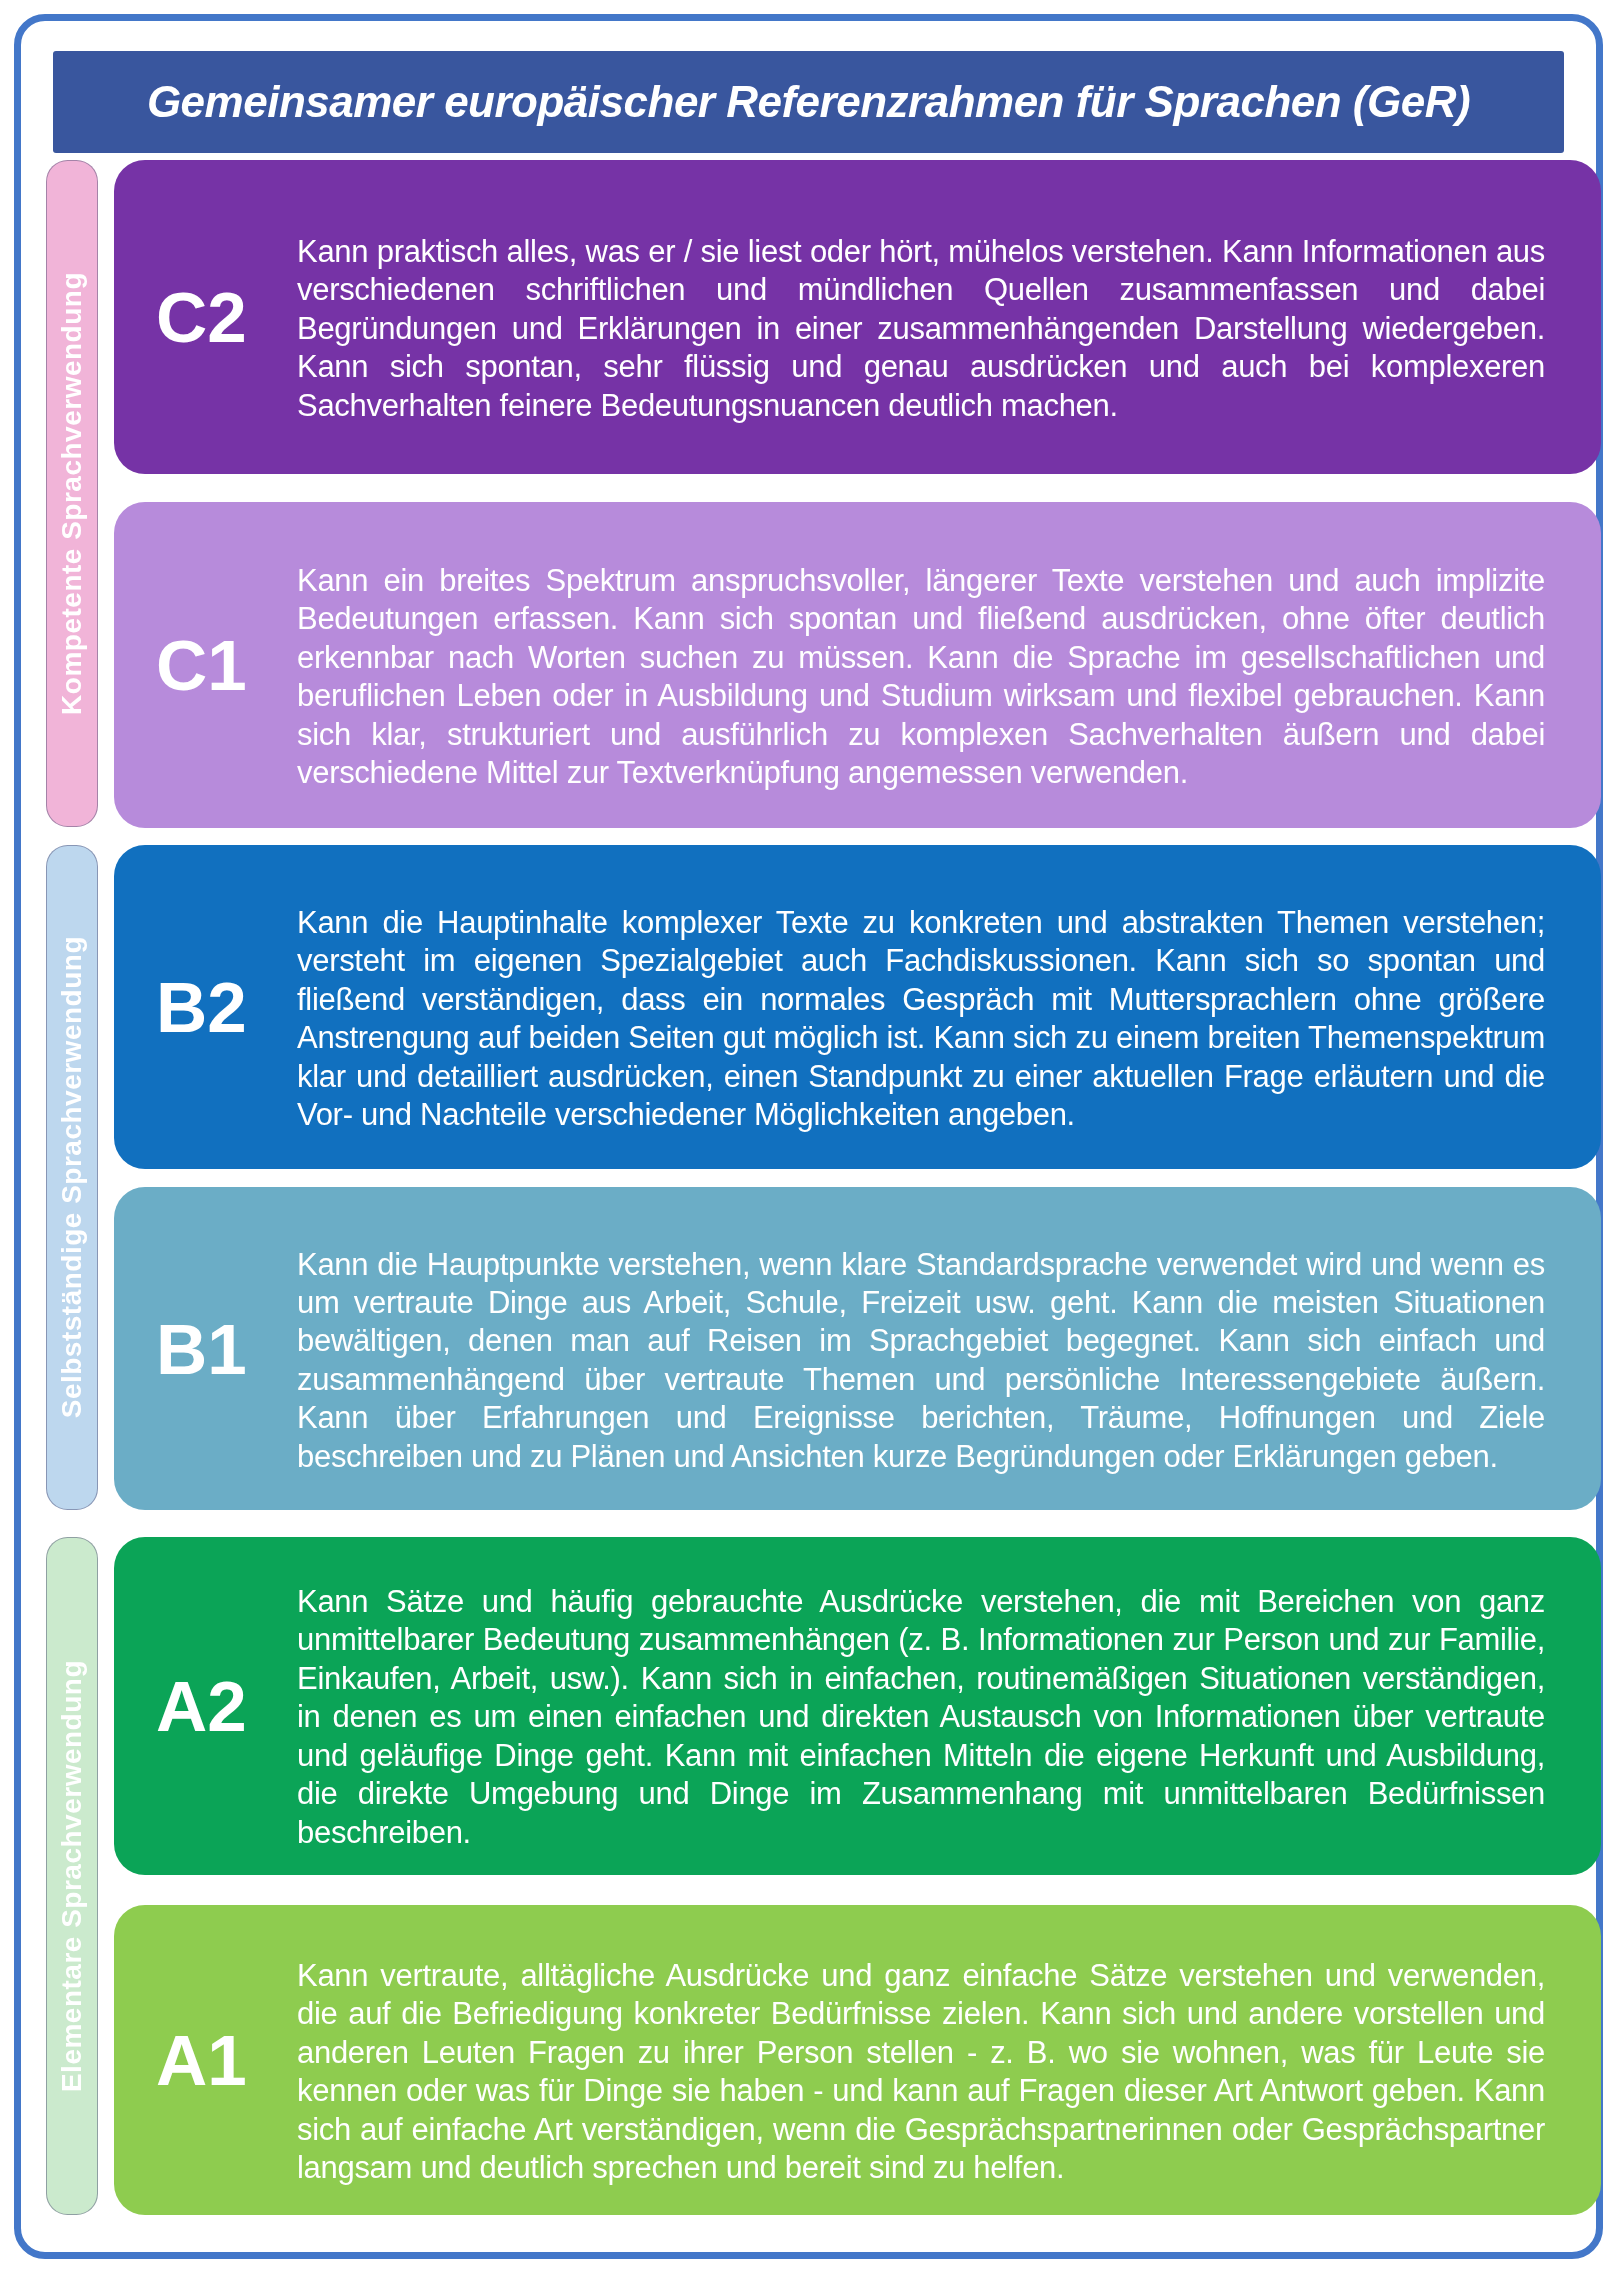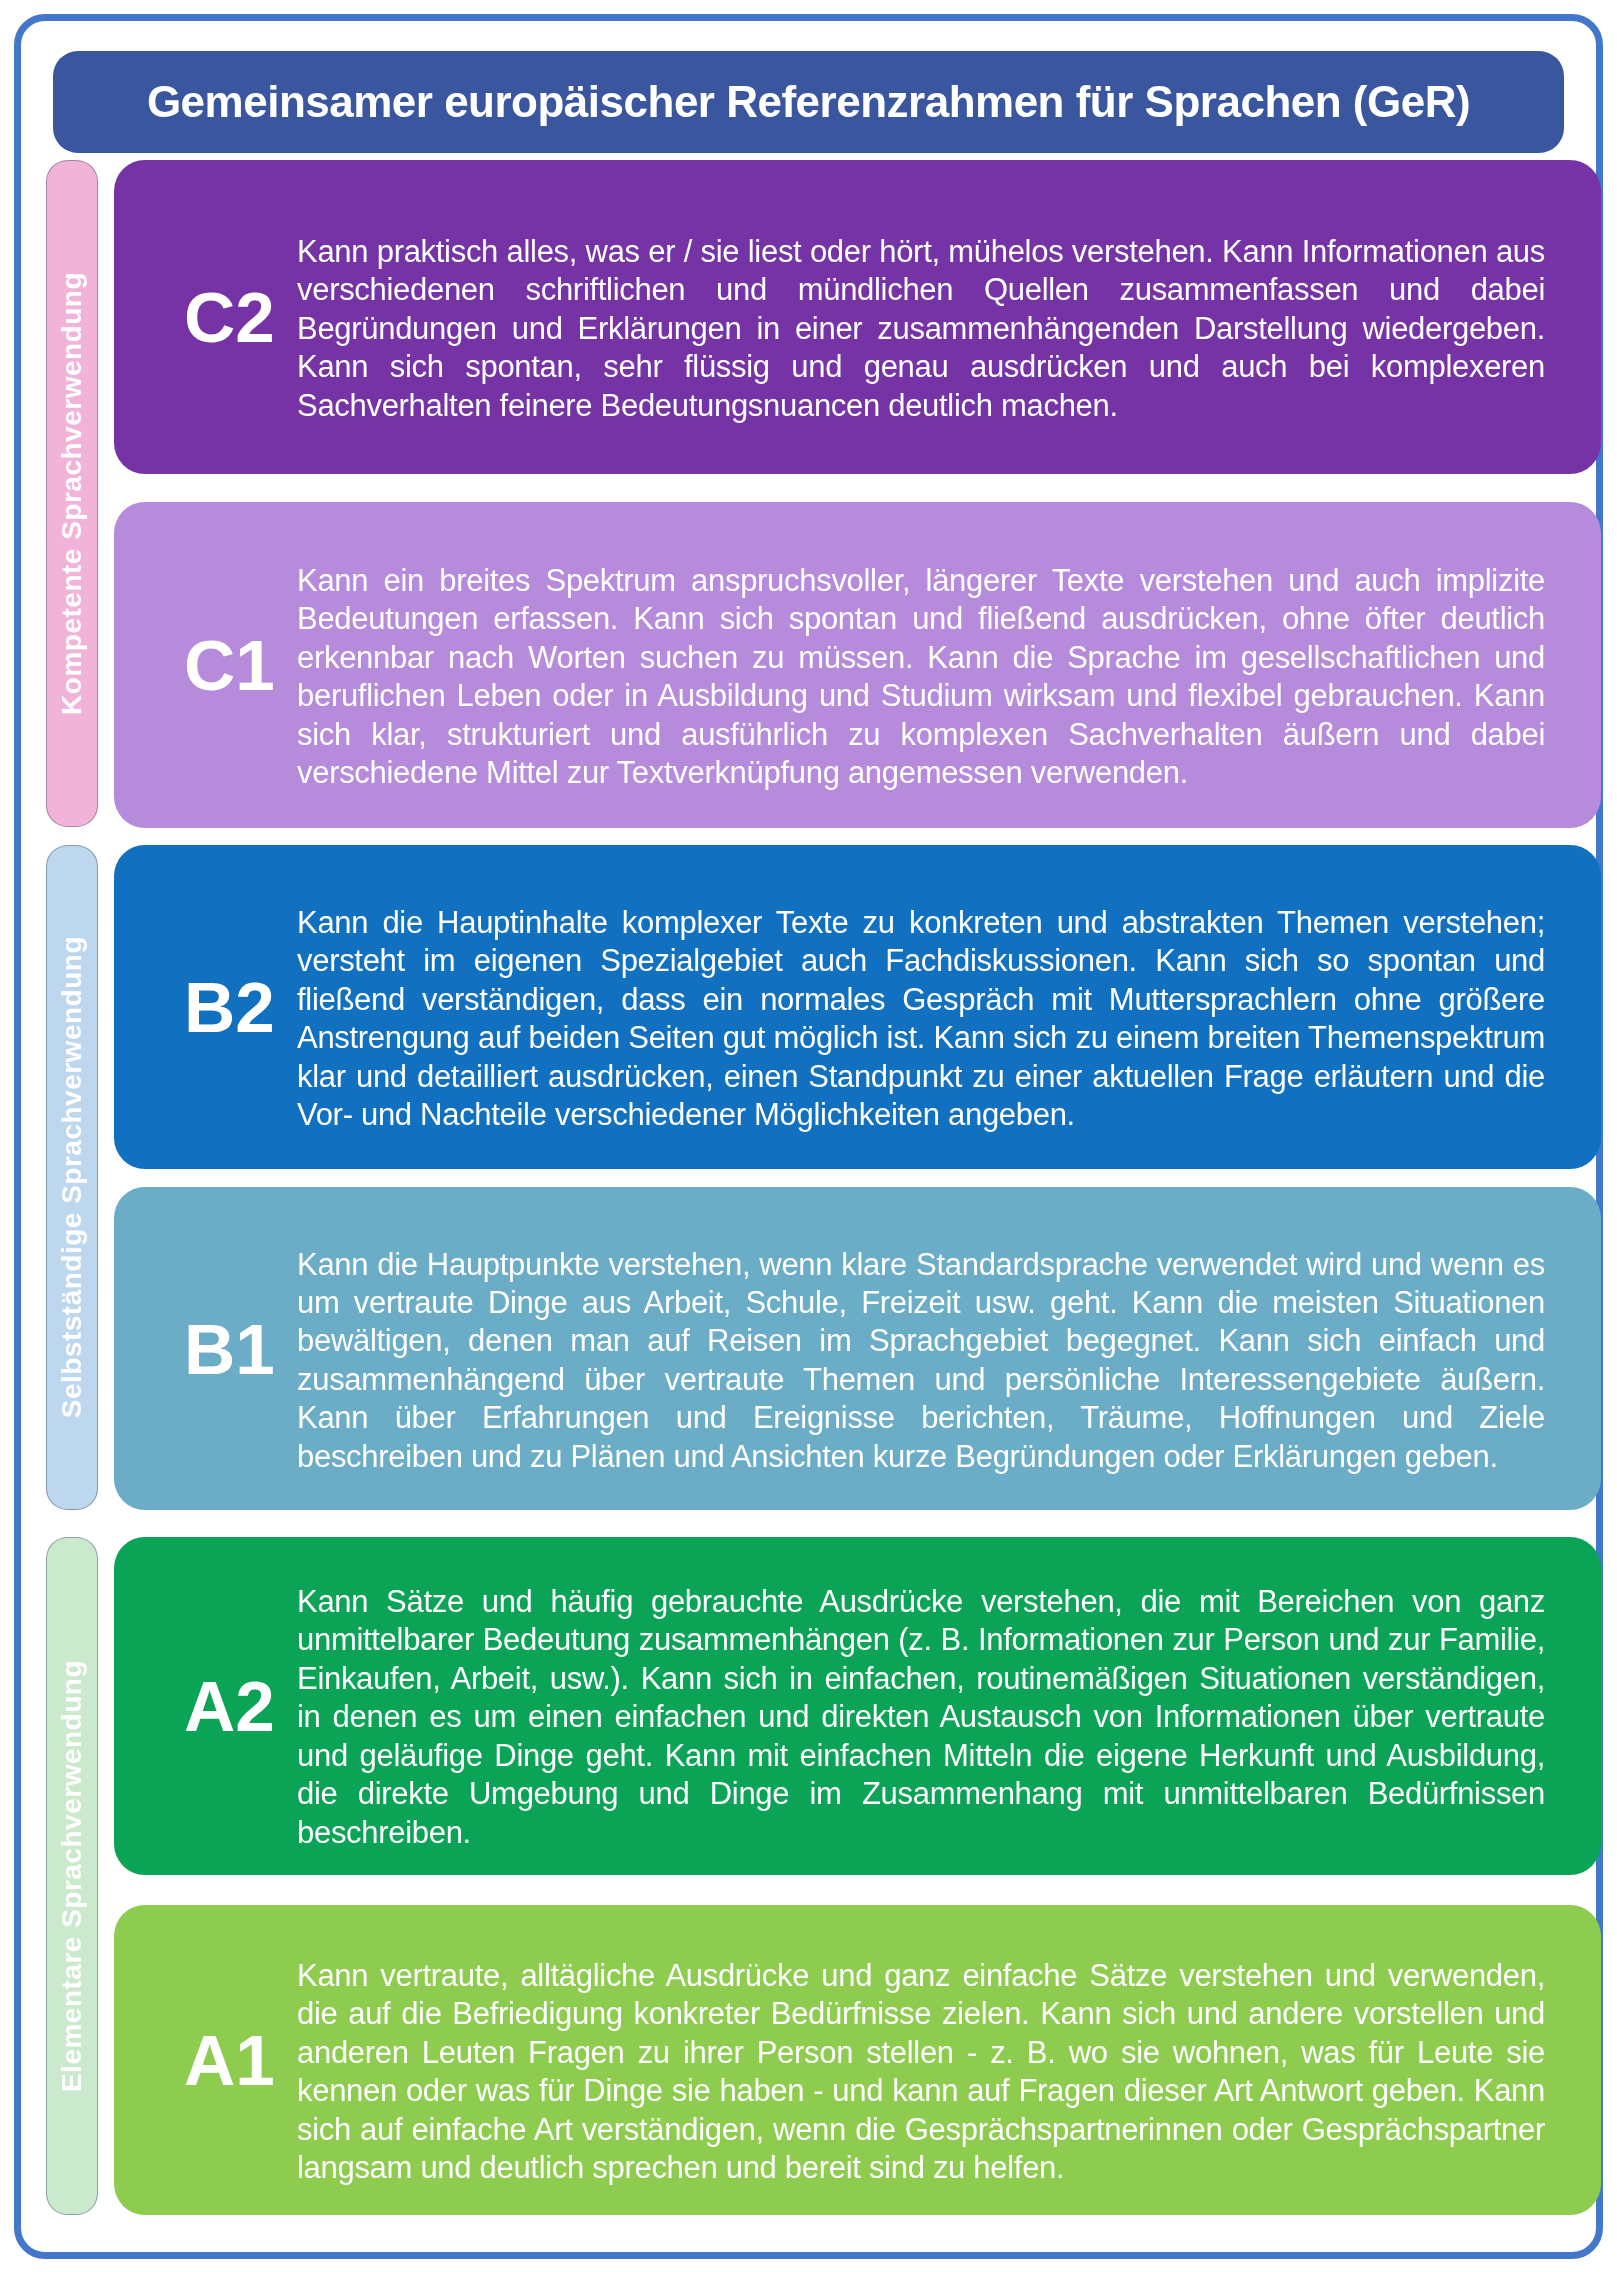--- a/index.html
+++ b/index.html
@@ -22,24 +22,25 @@
     border: 7.5px solid #4377c9;
     border-radius: 31px;
     pointer-events: none;
   }
   
   .title-bar {
     position: absolute;
     left: 53px; top: 51px;
     width: 1511px; height: 102px;
     background: #39569e;
-    border-radius: 25px;
+    border-radius: 3px;
     display: flex;
     align-items: center;
     justify-content: center;
+    font-style: italic;
   }
   .title-bar span {
     color: #ffffff;
     font-size: 44px;
     font-weight: bold;
     letter-spacing: -0.5px;
     white-space: nowrap;
   }
   
   .vbar {
@@ -80,21 +81,20 @@
   .b5 { top: 1905px; height: 310px; }
   .code {
     position: absolute;
     left: 42px;
     top: 50%;
     transform: translateY(-50%);
     color: #ffffff;
     font-size: 71px;
     font-weight: bold;
     line-height: 1;
-    margin-left: 28px;
   }
   .desc {
     position: absolute;
     left: 171px;
     right: 44px;
     top: 50%;
     transform: translateY(-50%);
     margin: 12px;
     color: #ffffff;
     font-size: 31px;

